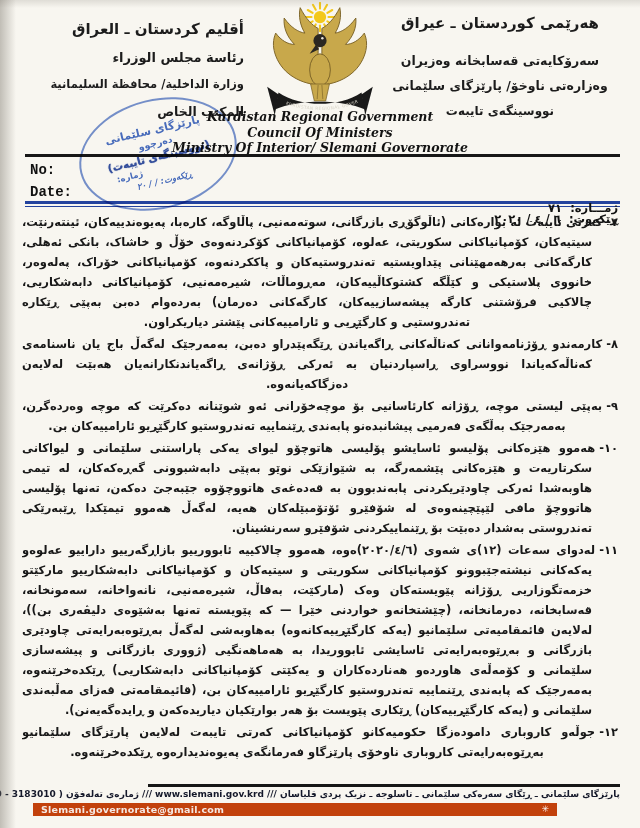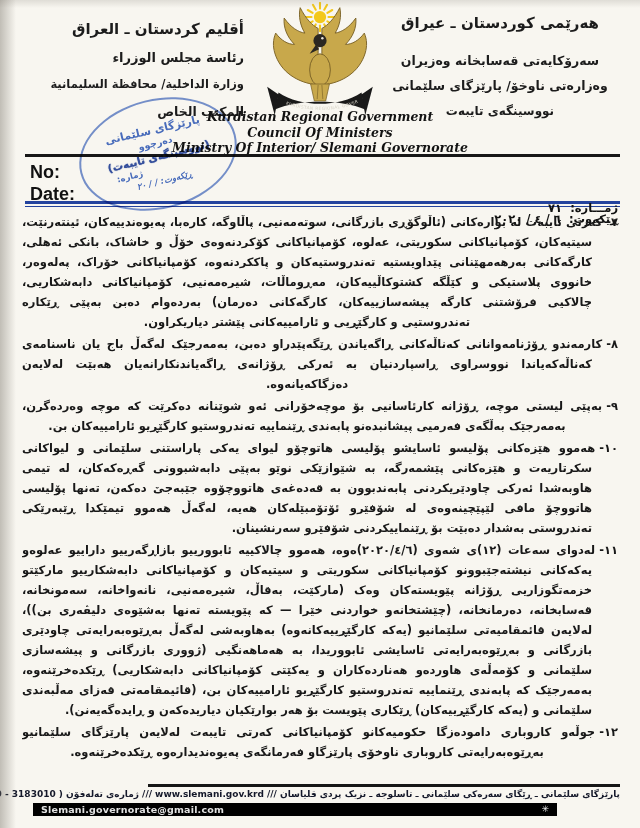--- a/index.html
+++ b/index.html
@@ -33,21 +33,21 @@
   .emblem{position:absolute;top:2px;left:261px;width:118px;height:132px;}
   .eng{position:absolute;top:109px;left:0;right:0;text-align:center;
        font-family:"DejaVu Serif",serif;font-weight:bold;font-style:italic;
        font-size:12.5px;line-height:15.5px;color:#121212;}
   
   .rule{position:absolute;left:25px;right:20px;}
   .rule-dark{top:154px;height:3px;background:#171717;}
   .rule-blue-a{top:201px;height:2.5px;background:#24439e;}
   .rule-blue-b{top:206px;height:1px;background:#24439e;}
   
-  .ref-en{position:absolute;left:30px;font-family:Liberation Sans, sans-serif;font-weight:bold;font-size:18px;color:#111;}
+  .ref-en{position:absolute;left:30px;font-family:Liberation Mono, monospace;font-weight:bold;font-size:14px;color:#111;}
   .ref-no-en{top:162px;}
   .ref-date-en{top:184px;text-align:right;}
   .ref-ku{position:absolute;right:22px;direction:rtl;font-weight:bold;font-size:11.5px;color:#111;margin-top:38px;}
   .ref-no-ku{top:163px;}
   .ref-date-ku{top:174px;}
   .ref-ku .val{margin-right:4px;}
   
   .stamp{position:absolute;top:99px;left:78px;width:160px;height:110px;z-index:5;
          transform:rotate(-14deg);color:#3a63c2;mix-blend-mode:multiply;opacity:.92;}
   .stamp .oval{position:absolute;inset:0;border:2.5px solid rgba(58,99,194,.75);border-radius:50%;}
@@ -62,21 +62,21 @@
   .doc-body{position:absolute;top:212px;left:22px;right:22px;max-height:566px;overflow:hidden;
             direction:rtl;text-align:justify;font-size:11.5px;line-height:20px;
             font-weight:bold;color:#181818;}
   .doc-body p{margin:0 0 2px 0;padding-right:26px;text-indent:-26px;}
   .doc-body p.center-last{text-align-last:center;}
   .doc-body .num{margin-left:4px;}
   
   .f-rule{position:absolute;top:784px;left:148px;right:20px;height:3px;background:#161616;}
   .f-info{position:absolute;top:789px;left:138px;right:20px;direction:rtl;text-align:center;
           font-size:9px;font-weight:bold;color:#14182a;white-space:nowrap;}
-  .f-bar{position:absolute;top:803px;left:33px;width:524px;height:13px;background:#000000;
+  .f-bar{position:absolute;top:803px;left:33px;width:524px;height:13px;background:#c2410c;
          color:#fbfbfb;font-size:9.5px;line-height:13px;padding:0 8px;box-sizing:border-box;
          display:flex;justify-content:space-between;align-items:flex-end;font-weight:bold;}
   .f-bar .email{letter-spacing:.2px;opacity:.9;}
   .f-bar .mark{font-size:9px;color:#ffffff;opacity:.95;}
 </style>
 </head>
 <body>
 
 <div class="page">
 

